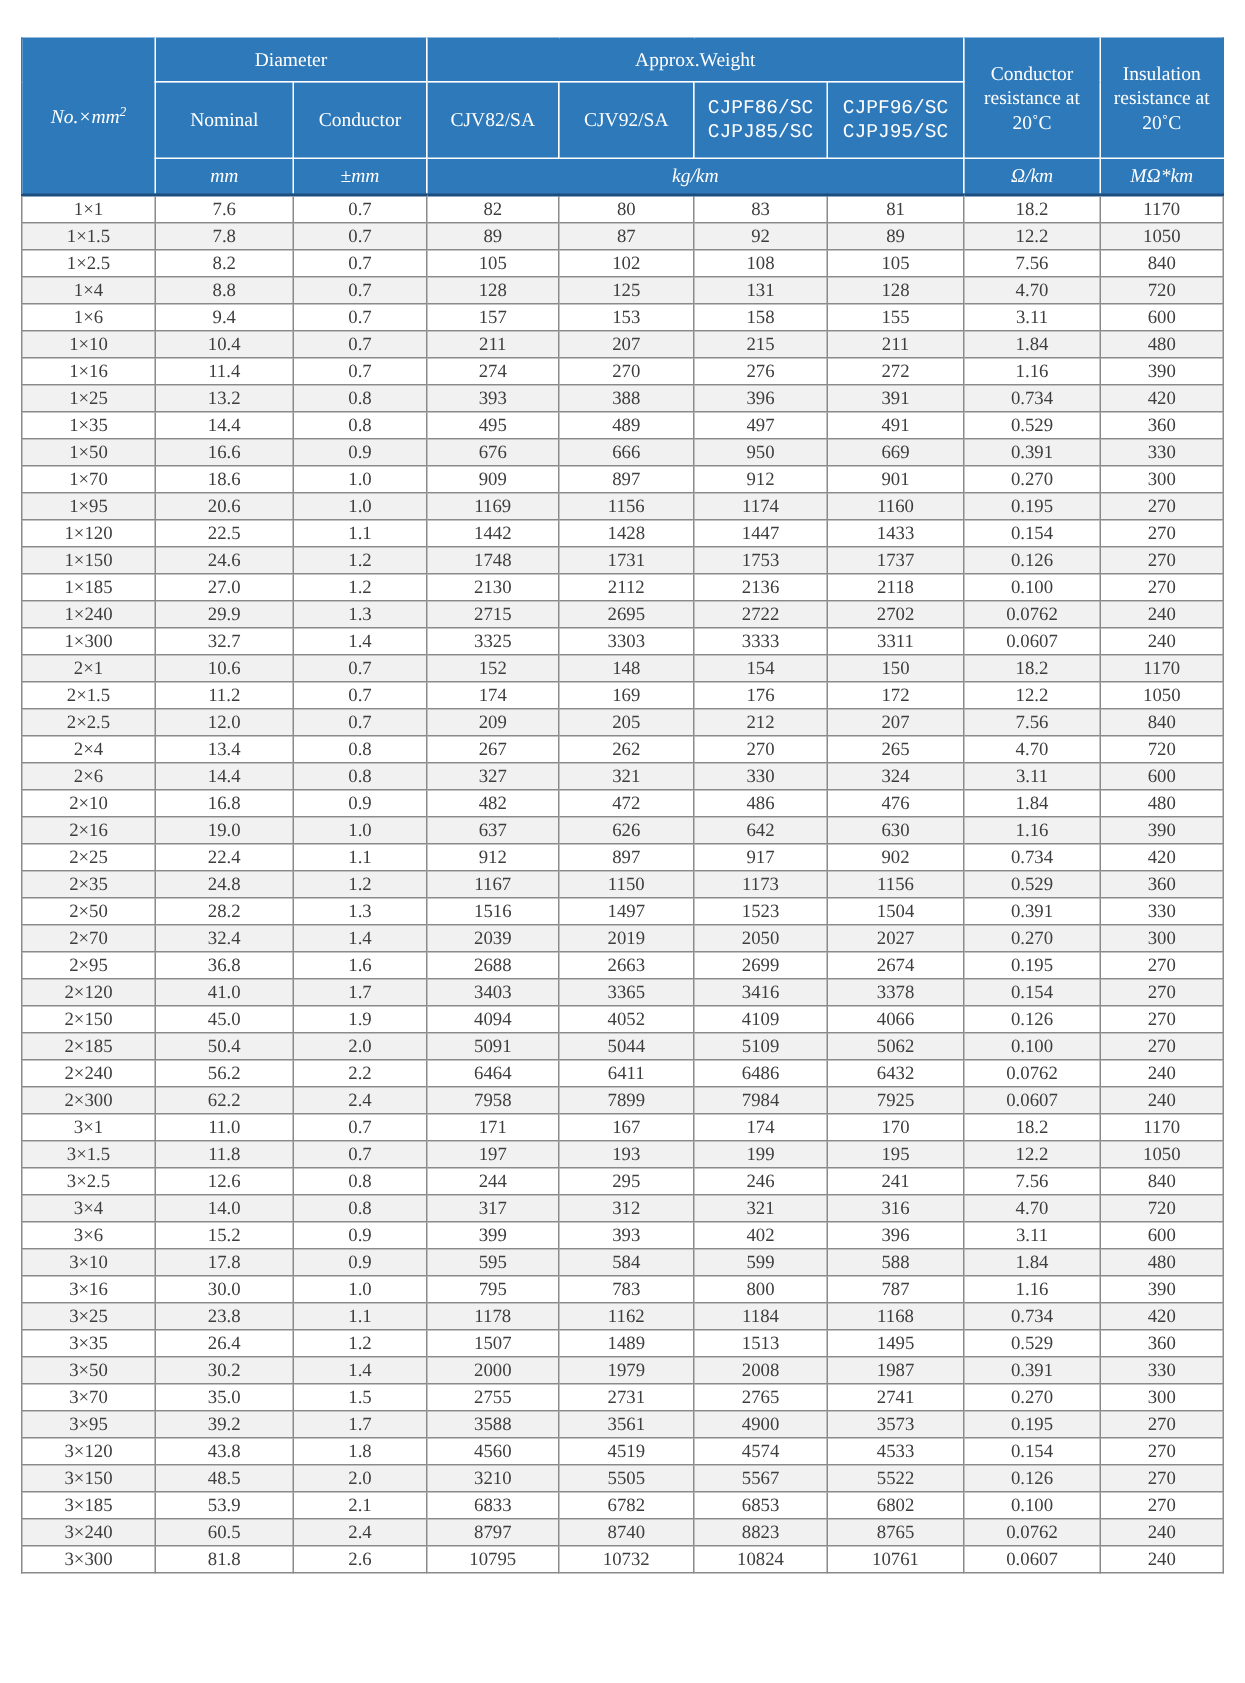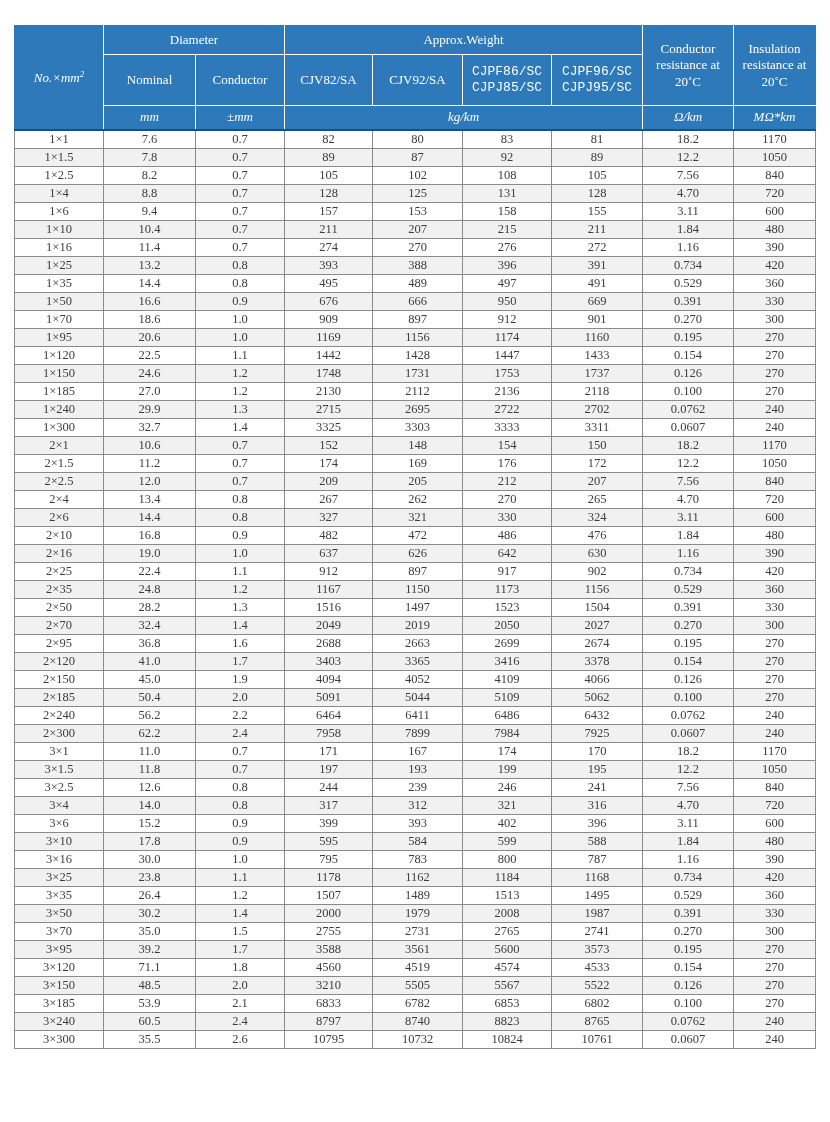--- a/index.html
+++ b/index.html
@@ -399,21 +399,21 @@
           <td>1497</td>
           <td>1523</td>
           <td>1504</td>
           <td>0.391</td>
           <td>330</td>
         </tr>
         <tr>
           <td>2×70</td>
           <td>32.4</td>
           <td>1.4</td>
-          <td>2049</td>
+          <td>2039</td>
           <td>2019</td>
           <td>2050</td>
           <td>2027</td>
           <td>0.270</td>
           <td>300</td>
         </tr>
         <tr>
           <td>2×95</td>
           <td>36.8</td>
           <td>1.6</td>
@@ -499,21 +499,21 @@
           <td>199</td>
           <td>195</td>
           <td>12.2</td>
           <td>1050</td>
         </tr>
         <tr>
           <td>3×2.5</td>
           <td>12.6</td>
           <td>0.8</td>
           <td>244</td>
-          <td>239</td>
+          <td>295</td>
           <td>246</td>
           <td>241</td>
           <td>7.56</td>
           <td>840</td>
         </tr>
         <tr>
           <td>3×4</td>
           <td>14.0</td>
           <td>0.8</td>
           <td>317</td>
@@ -599,28 +599,28 @@
           <td>2741</td>
           <td>0.270</td>
           <td>300</td>
         </tr>
         <tr>
           <td>3×95</td>
           <td>39.2</td>
           <td>1.7</td>
           <td>3588</td>
           <td>3561</td>
-          <td>5600</td>
+          <td>4900</td>
           <td>3573</td>
           <td>0.195</td>
           <td>270</td>
         </tr>
         <tr>
           <td>3×120</td>
-          <td>71.1</td>
+          <td>43.8</td>
           <td>1.8</td>
           <td>4560</td>
           <td>4519</td>
           <td>4574</td>
           <td>4533</td>
           <td>0.154</td>
           <td>270</td>
         </tr>
         <tr>
           <td>3×150</td>
@@ -650,21 +650,21 @@
           <td>2.4</td>
           <td>8797</td>
           <td>8740</td>
           <td>8823</td>
           <td>8765</td>
           <td>0.0762</td>
           <td>240</td>
         </tr>
         <tr>
           <td>3×300</td>
-          <td>35.5</td>
+          <td>81.8</td>
           <td>2.6</td>
           <td>10795</td>
           <td>10732</td>
           <td>10824</td>
           <td>10761</td>
           <td>0.0607</td>
           <td>240</td>
         </tr>
       </tbody>
   </table>

